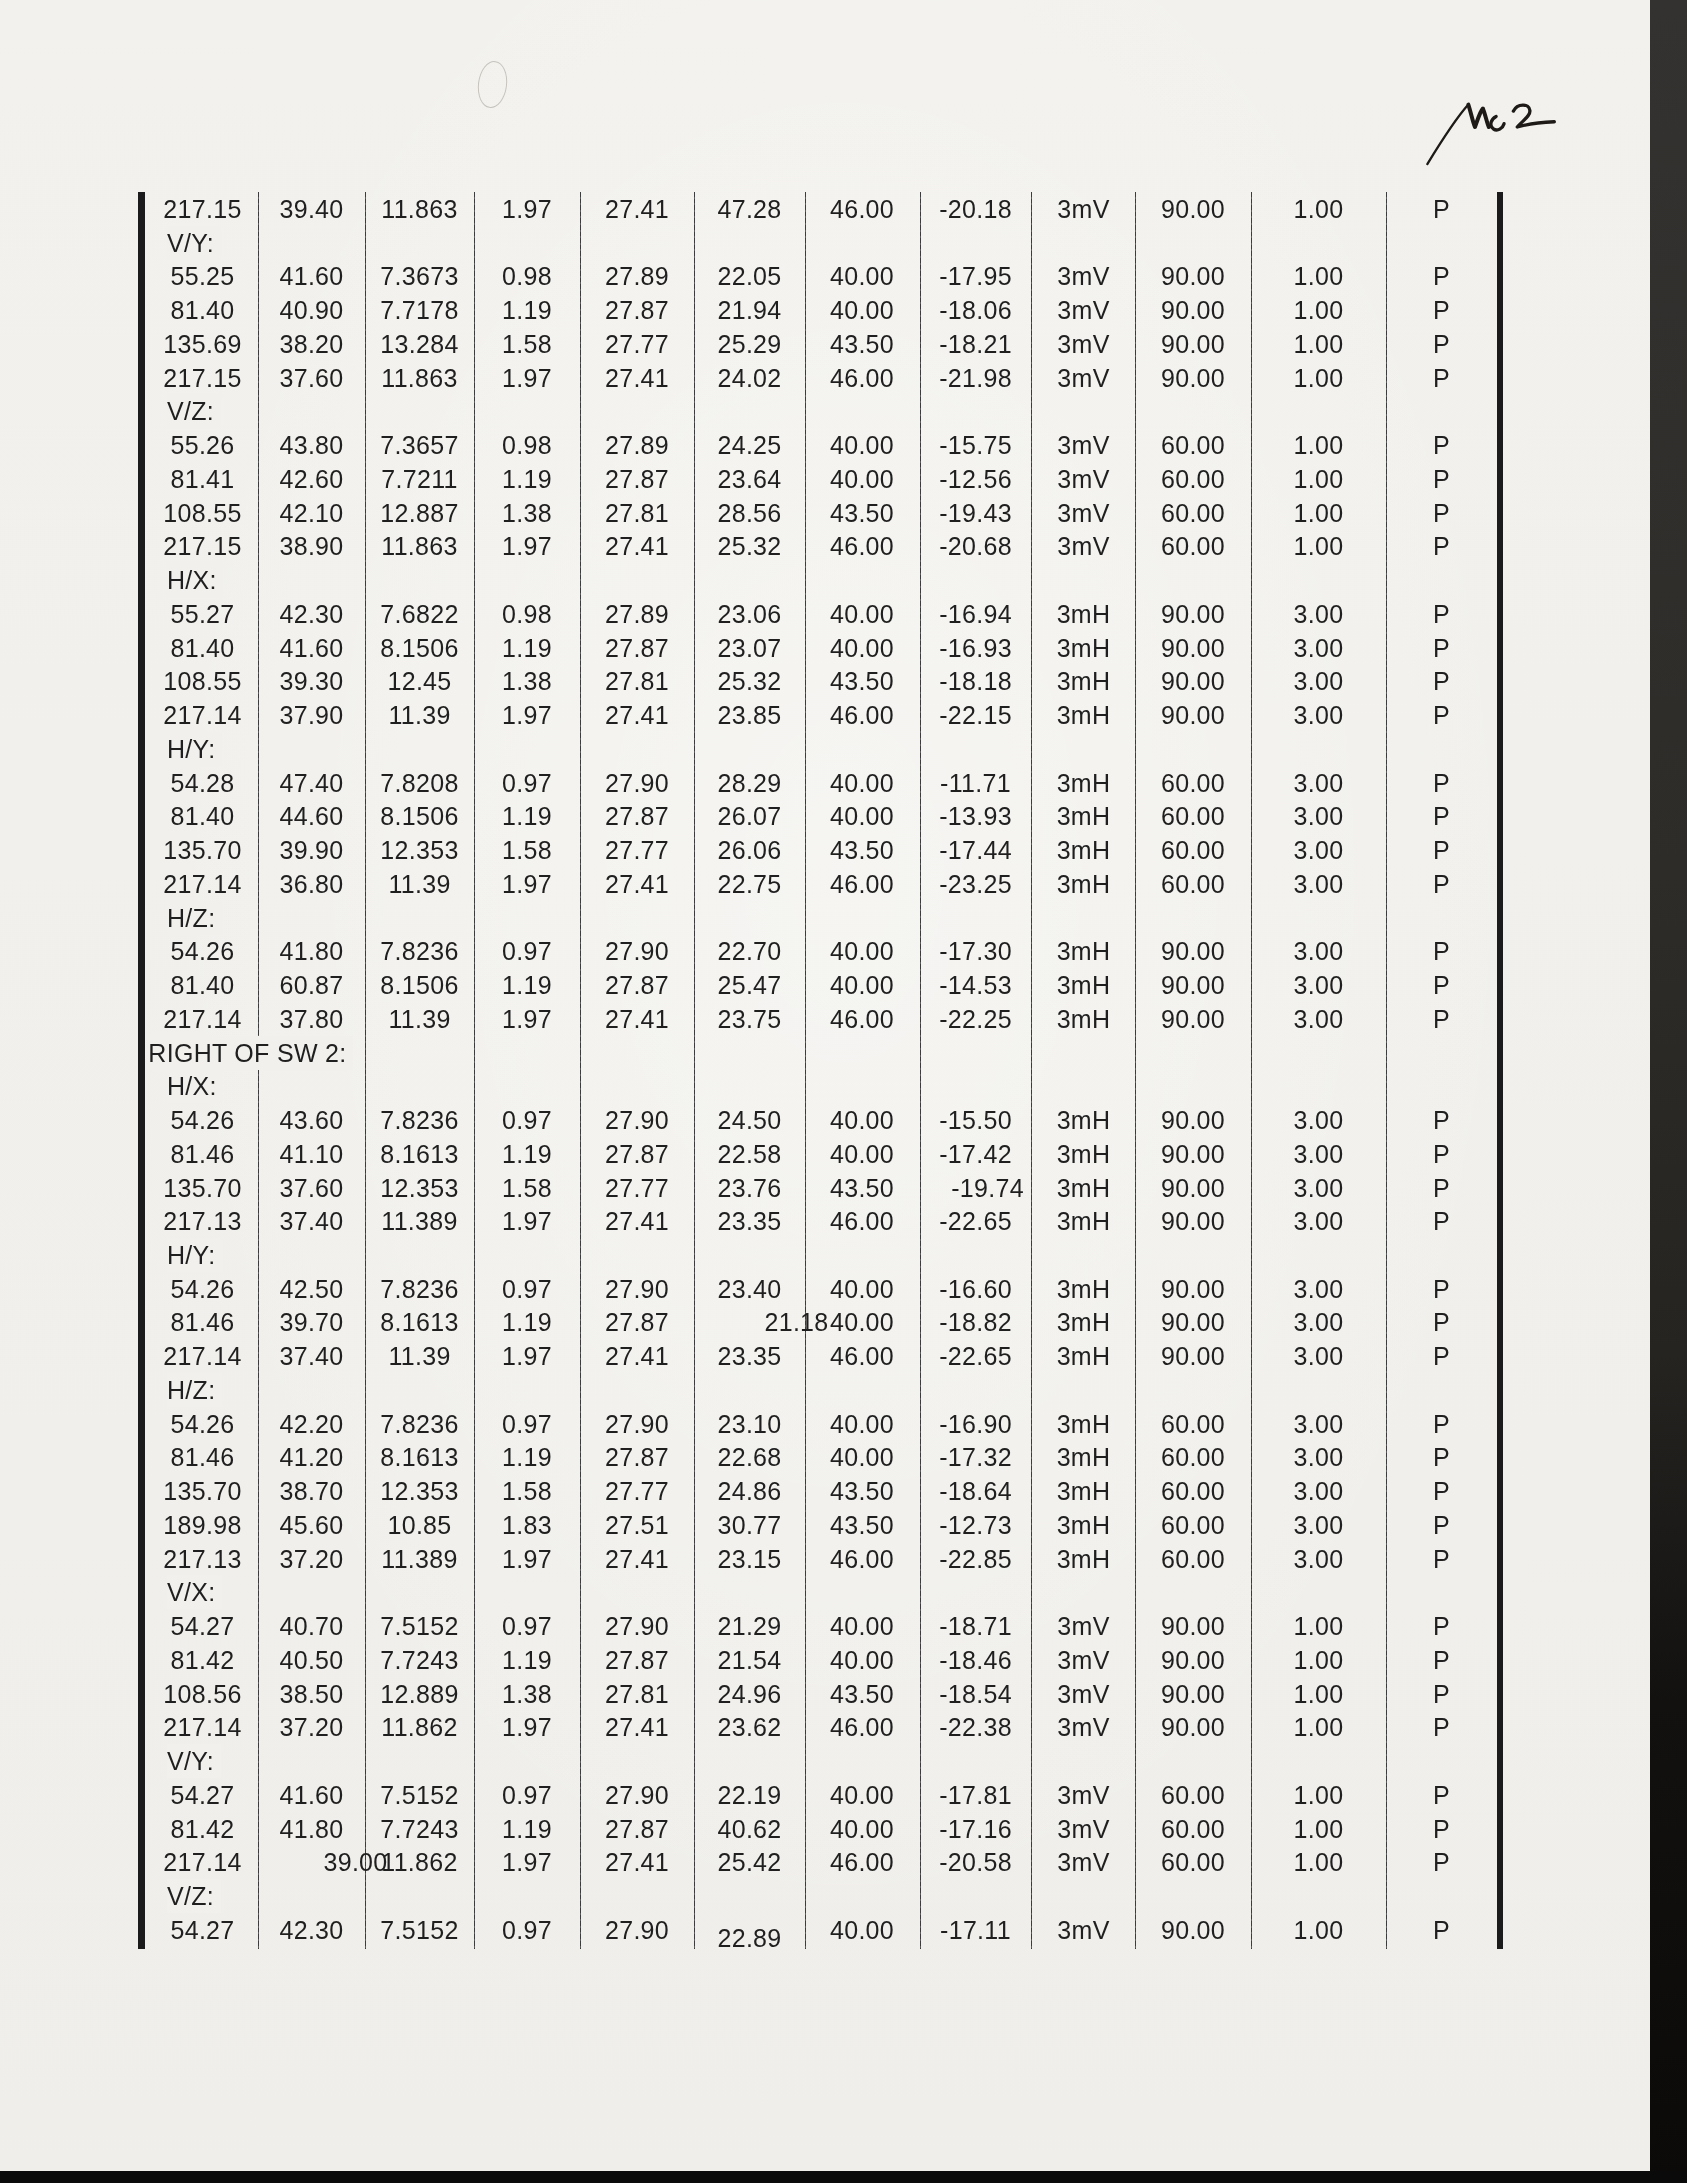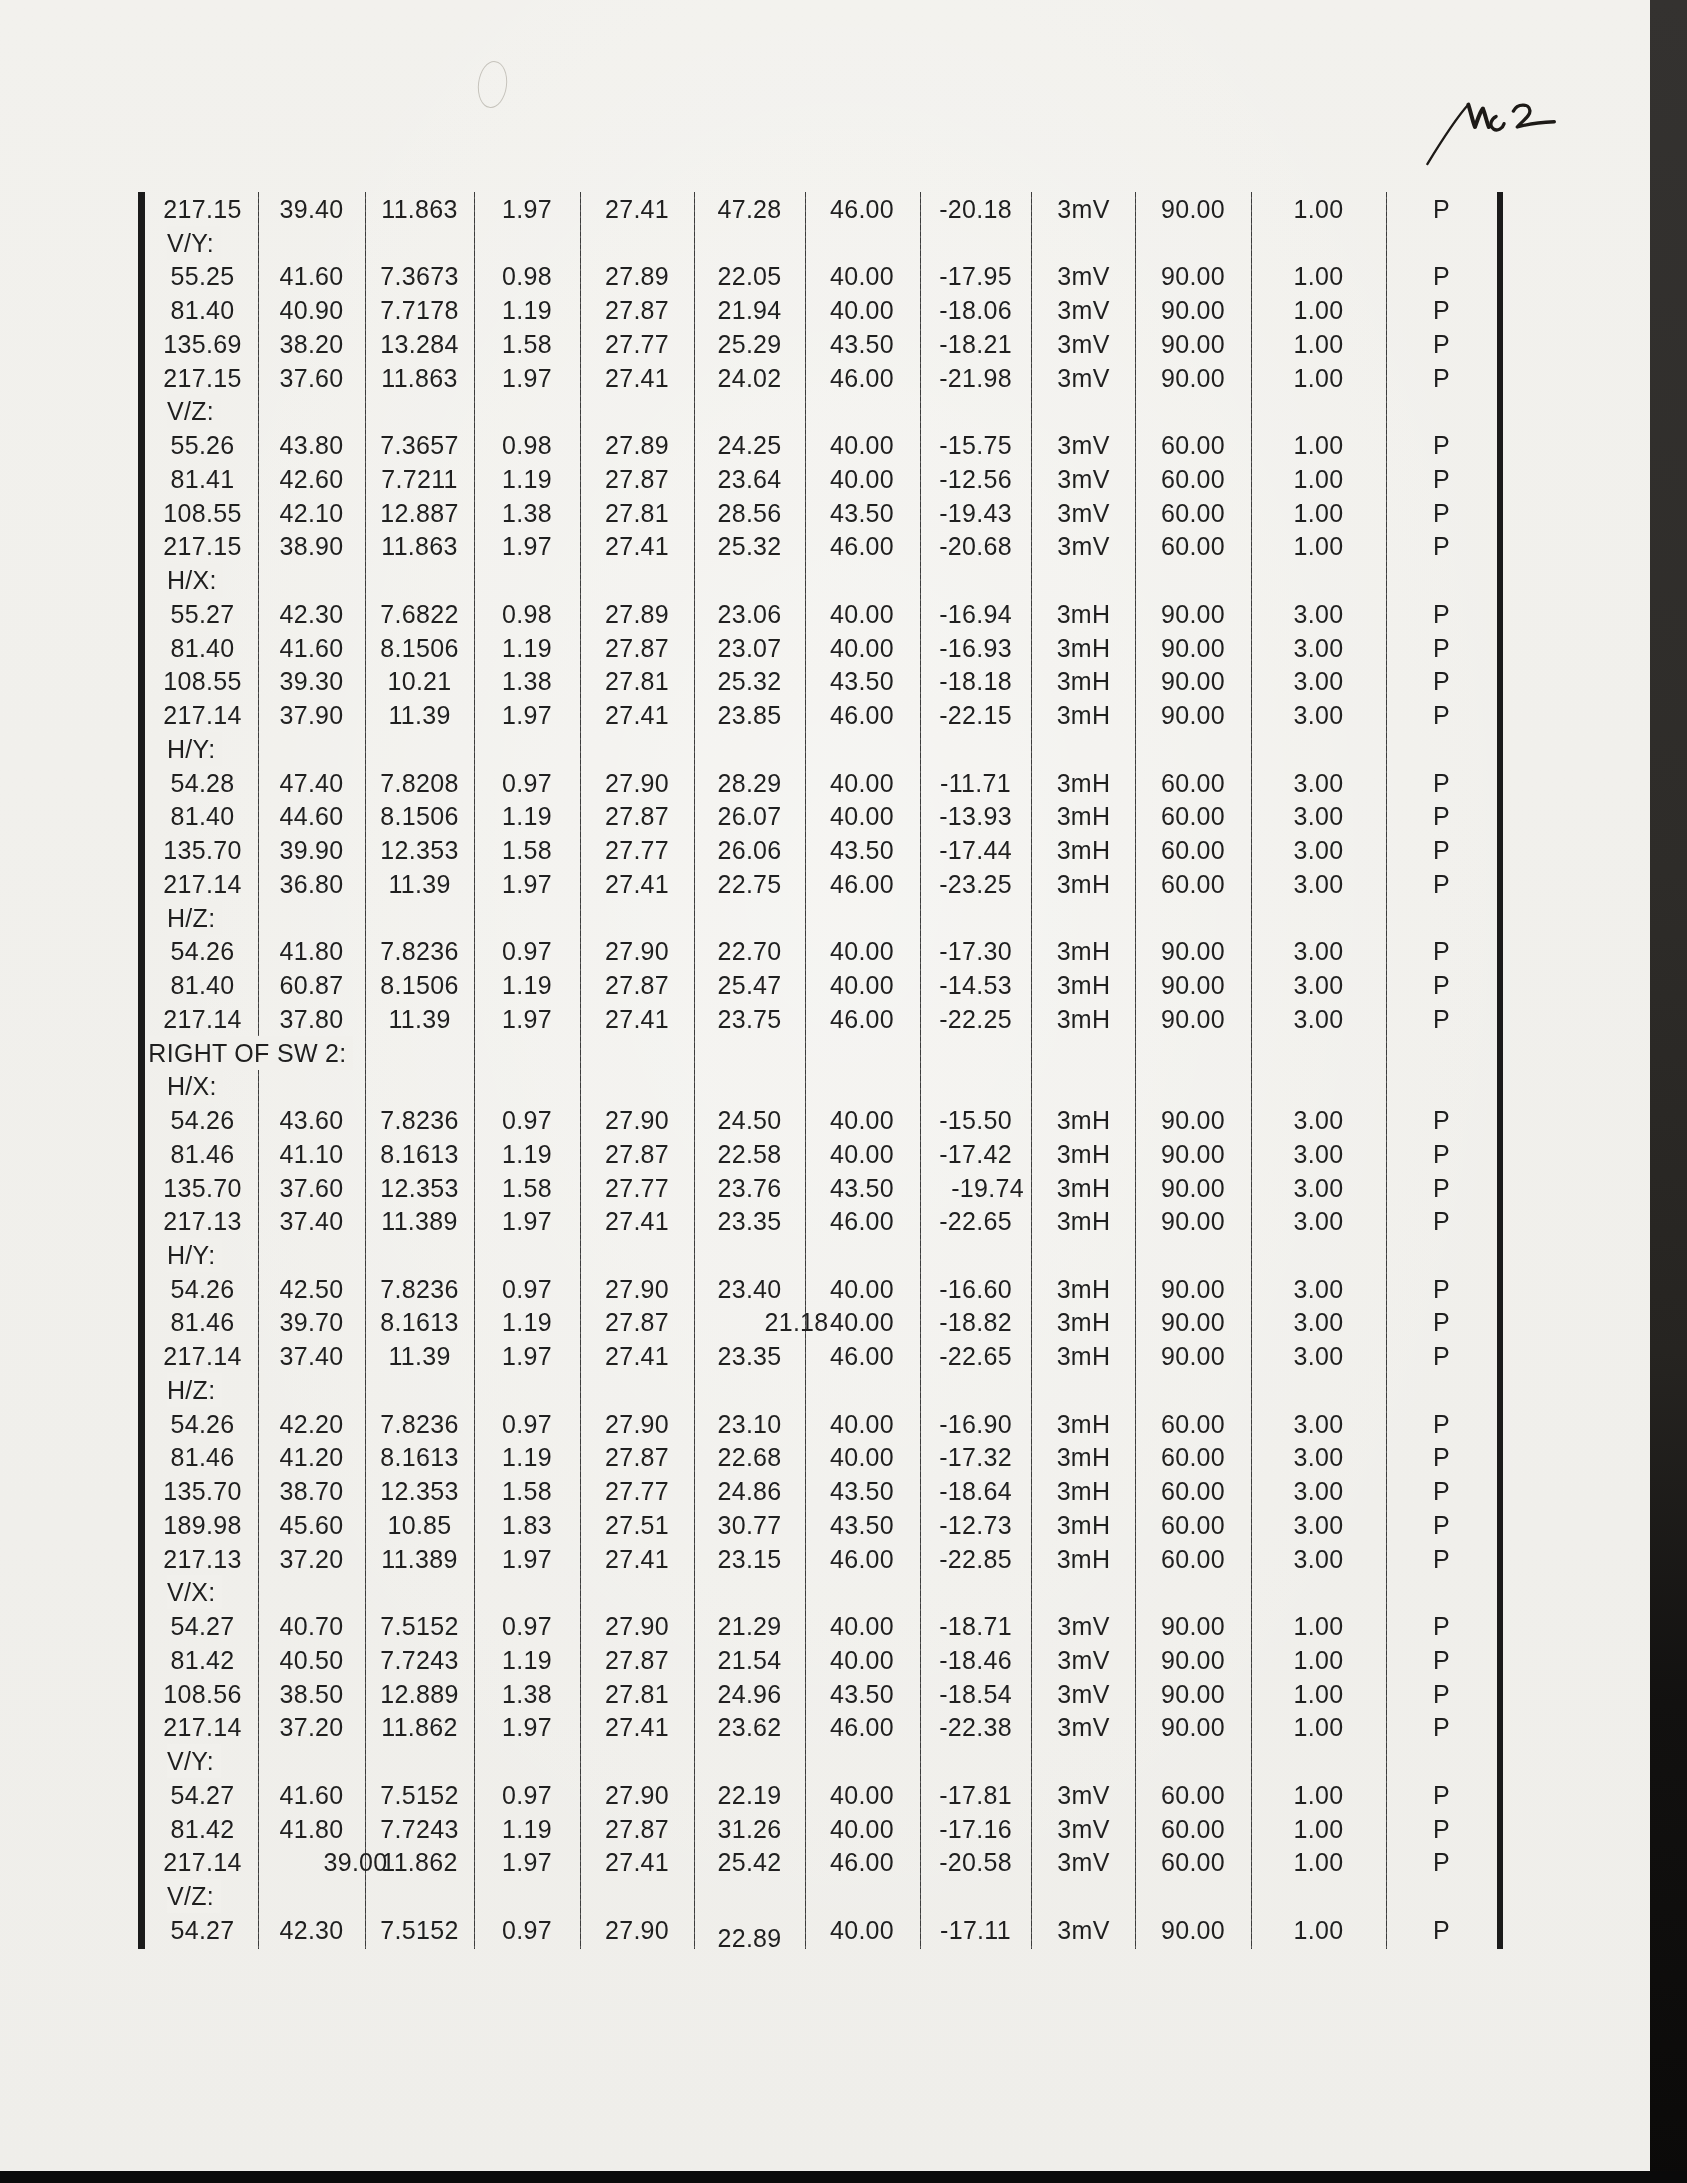--- a/index.html
+++ b/index.html
@@ -250,21 +250,21 @@
         <span class="cell" style="left: 658px; width: 114px;">40.00</span>
         <span class="cell" style="left: 773px; width: 111px;">-16.93</span>
         <span class="cell" style="left: 884px; width: 105px;">3mH</span>
         <span class="cell" style="left: 988px; width: 116px;">90.00</span>
         <span class="cell" style="left: 1104px; width: 135px;">3.00</span>
         <span class="cell" style="left: 1239px; width: 111px;">P</span>
       </div>
       <div class="trow" style="top: 472px;">
         <span class="cell" style="left: 0px; width: 111px;">108.55</span>
         <span class="cell" style="left: 111px; width: 107px;">39.30</span>
-        <span class="cell" style="left: 218px; width: 109px;">10.21</span>
+        <span class="cell" style="left: 218px; width: 109px;">12.45</span>
         <span class="cell" style="left: 327px; width: 106px;">1.38</span>
         <span class="cell" style="left: 433px; width: 114px;">27.81</span>
         <span class="cell" style="left: 547px; width: 111px;">25.32</span>
         <span class="cell" style="left: 658px; width: 114px;">43.50</span>
         <span class="cell" style="left: 773px; width: 111px;">-18.18</span>
         <span class="cell" style="left: 884px; width: 105px;">3mH</span>
         <span class="cell" style="left: 988px; width: 116px;">90.00</span>
         <span class="cell" style="left: 1104px; width: 135px;">3.00</span>
         <span class="cell" style="left: 1239px; width: 111px;">P</span>
       </div>
@@ -641,21 +641,21 @@
         <span class="cell" style="left: 988px; width: 116px;">60.00</span>
         <span class="cell" style="left: 1104px; width: 135px;">1.00</span>
         <span class="cell" style="left: 1239px; width: 111px;">P</span>
       </div>
       <div class="trow" style="top: 1620px;">
         <span class="cell" style="left: 0px; width: 111px;">81.42</span>
         <span class="cell" style="left: 111px; width: 107px;">41.80</span>
         <span class="cell" style="left: 218px; width: 109px;">7.7243</span>
         <span class="cell" style="left: 327px; width: 106px;">1.19</span>
         <span class="cell" style="left: 433px; width: 114px;">27.87</span>
-        <span class="cell" style="left: 547px; width: 111px;">31.26</span>
+        <span class="cell" style="left: 547px; width: 111px;">40.62</span>
         <span class="cell" style="left: 658px; width: 114px;">40.00</span>
         <span class="cell" style="left: 773px; width: 111px;">-17.16</span>
         <span class="cell" style="left: 884px; width: 105px;">3mV</span>
         <span class="cell" style="left: 988px; width: 116px;">60.00</span>
         <span class="cell" style="left: 1104px; width: 135px;">1.00</span>
         <span class="cell" style="left: 1239px; width: 111px;">P</span>
       </div>
       <div class="trow" style="top: 1653px;">
         <span class="cell" style="left: 0px; width: 111px;">217.14</span>
         <span class="cell" style="left: 111px; width: 107px; margin-left: 44px;">39.00</span>

